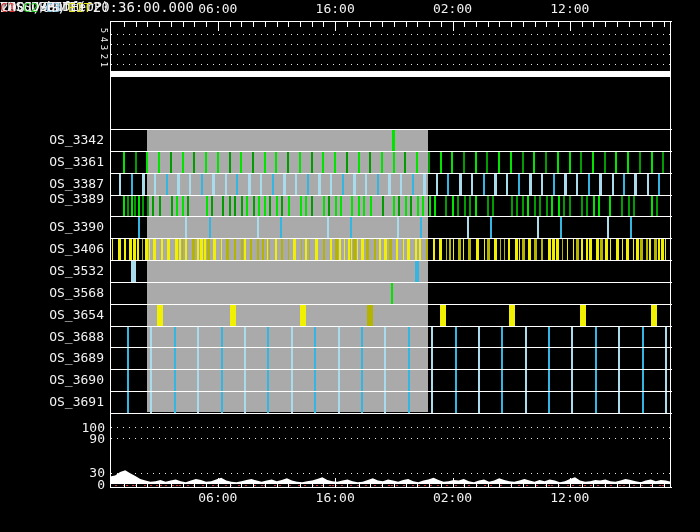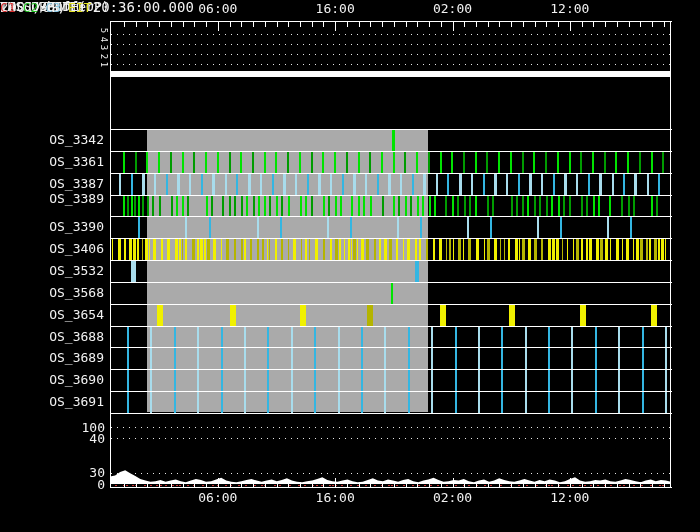--- a/index.html
+++ b/index.html
@@ -454,21 +454,21 @@
       <div class="abs" style="left: 548.095px; top: 392.154px; width: 2px; height: 20.8462px; background: rgb(52, 182, 226);"></div>
       <div class="abs" style="left: 571.488px; top: 392.154px; width: 2px; height: 20.8462px; background: rgb(168, 220, 236);"></div>
       <div class="abs" style="left: 594.882px; top: 392.154px; width: 2px; height: 20.8462px; background: rgb(52, 182, 226);"></div>
       <div class="abs" style="left: 618.276px; top: 392.154px; width: 2px; height: 20.8462px; background: rgb(168, 220, 236);"></div>
       <div class="abs" style="left: 641.669px; top: 392.154px; width: 2px; height: 20.8462px; background: rgb(52, 182, 226);"></div>
       <div class="abs" style="left: 665.063px; top: 392.154px; width: 2px; height: 20.8462px; background: rgb(168, 220, 236);"></div>
       <div class="abs" style="left: 111px; top: 427.1px; width: 559px; height: 1px; background-image: repeating-linear-gradient(to right, rgb(232, 232, 232) 0px, rgb(232, 232, 232) 1px, transparent 1px, transparent 6px);"></div>
       <div class="abs" style="left: 111px; top: 438.48px; width: 559px; height: 1px; background-image: repeating-linear-gradient(to right, rgb(232, 232, 232) 0px, rgb(232, 232, 232) 1px, transparent 1px, transparent 6px);"></div>
       <div class="abs" style="left: 111px; top: 472.62px; width: 559px; height: 1px; background-image: repeating-linear-gradient(to right, rgb(232, 232, 232) 0px, rgb(232, 232, 232) 1px, transparent 1px, transparent 6px);"></div>
       <div class="abs" style="left: 0px; top: 420.6px; width: 105px; text-align: right; font-size: 13px; line-height: 14px;">100</div>
-      <div class="abs" style="left: 0px; top: 431.98px; width: 105px; text-align: right; font-size: 13px; line-height: 14px;">40</div>
+      <div class="abs" style="left: 0px; top: 431.98px; width: 105px; text-align: right; font-size: 13px; line-height: 14px;">90</div>
       <div class="abs" style="left: 0px; top: 466.12px; width: 105px; text-align: right; font-size: 13px; line-height: 14px;">30</div>
       <div class="abs" style="left: 0px; top: 477.5px; width: 105px; text-align: right; font-size: 13px; line-height: 14px;">0</div>
       <svg width="561" height="74" viewBox="0 0 561 74" style="position: absolute; left: 110px; top: 413px;">
         <path d="M0,71 L0.0,63.6 L5.1,62.5 L10.1,59.1 L15.2,57.3 L20.2,60.2 L25.3,63.0 L30.3,65.9 L35.4,67.6 L40.4,68.7 L45.5,68.2 L50.5,67.0 L55.6,68.7 L60.6,67.6 L65.7,66.4 L70.8,68.2 L75.8,69.3 L80.9,67.6 L85.9,65.9 L91.0,67.0 L96.0,68.7 L101.1,68.2 L106.1,66.4 L111.2,64.7 L116.2,67.6 L121.3,68.7 L126.4,69.3 L131.4,68.2 L136.5,67.0 L141.5,65.9 L146.6,67.6 L151.6,68.7 L156.7,67.6 L161.7,66.4 L166.8,68.2 L171.8,67.0 L176.9,65.3 L181.9,67.6 L187.0,68.7 L192.1,69.3 L197.1,68.2 L202.2,67.6 L207.2,65.9 L212.3,64.2 L217.3,67.0 L222.4,68.2 L227.4,68.7 L232.5,67.6 L237.5,66.4 L242.6,68.2 L247.6,69.3 L252.7,68.7 L257.8,67.0 L262.8,65.3 L267.9,67.6 L272.9,68.2 L278.0,66.4 L283.0,67.6 L288.1,68.7 L293.1,67.0 L298.2,65.9 L303.2,68.2 L308.3,69.3 L313.4,67.6 L318.4,66.4 L323.5,64.7 L328.5,67.0 L333.6,68.7 L338.6,68.2 L343.7,67.0 L348.7,67.6 L353.8,65.9 L358.8,68.2 L363.9,69.3 L368.9,67.6 L374.0,66.4 L379.1,68.7 L384.1,67.6 L389.2,65.3 L394.2,67.0 L399.3,68.2 L404.3,68.7 L409.4,67.6 L414.4,65.9 L419.5,67.6 L424.5,68.7 L429.6,67.0 L434.6,68.2 L439.7,66.4 L444.8,67.6 L449.8,69.3 L454.9,68.2 L459.9,65.9 L465.0,64.2 L470.0,67.6 L475.1,68.7 L480.1,68.2 L485.2,67.0 L490.2,67.6 L495.3,66.4 L500.4,68.2 L505.4,68.7 L510.5,67.6 L515.5,65.9 L520.6,67.0 L525.6,68.2 L530.7,69.3 L535.7,67.6 L540.8,66.4 L545.8,68.2 L550.9,67.0 L555.9,67.6 L561.0,68.7 L561,71 Z" fill="#ffffff"></path>
       </svg>
       <div class="abs" style="left: 115px; top: 485px; width: 2px; height: 1px; background: rgb(200, 48, 48);"></div>
       <div class="abs" style="left: 123px; top: 485px; width: 2px; height: 1px; background: rgb(200, 48, 48);"></div>
       <div class="abs" style="left: 126px; top: 485px; width: 2px; height: 1px; background: rgb(200, 48, 48);"></div>
       <div class="abs" style="left: 132px; top: 485px; width: 2px; height: 1px; background: rgb(200, 48, 48);"></div>
       <div class="abs" style="left: 135px; top: 485px; width: 2px; height: 1px; background: rgb(200, 48, 48);"></div>

